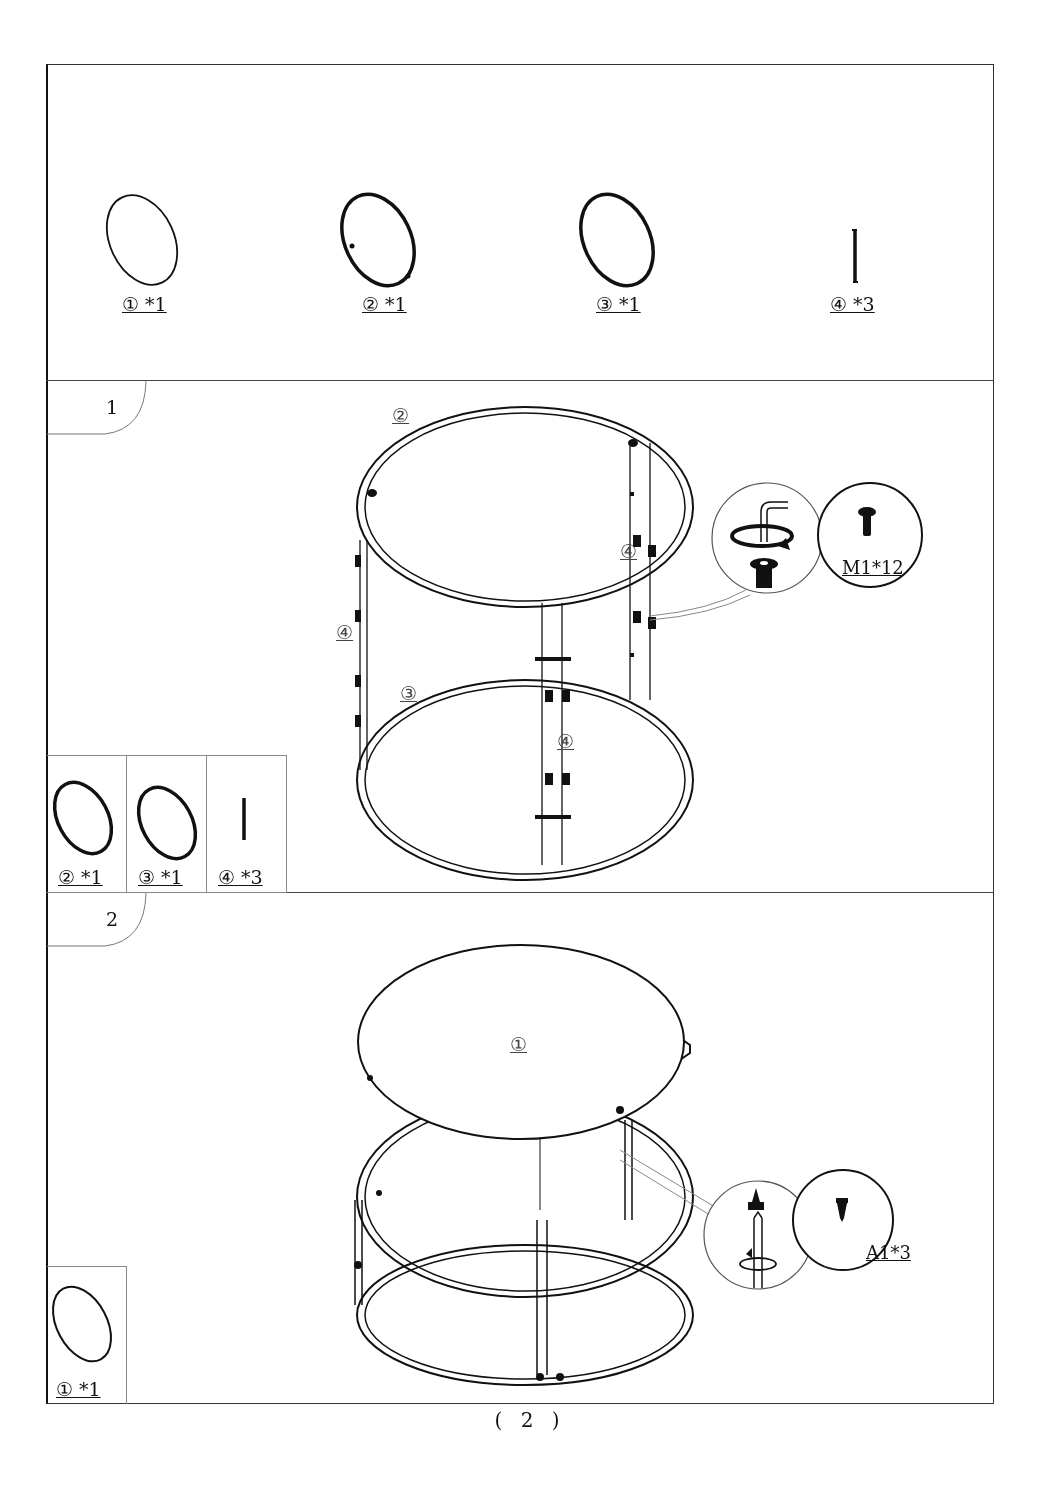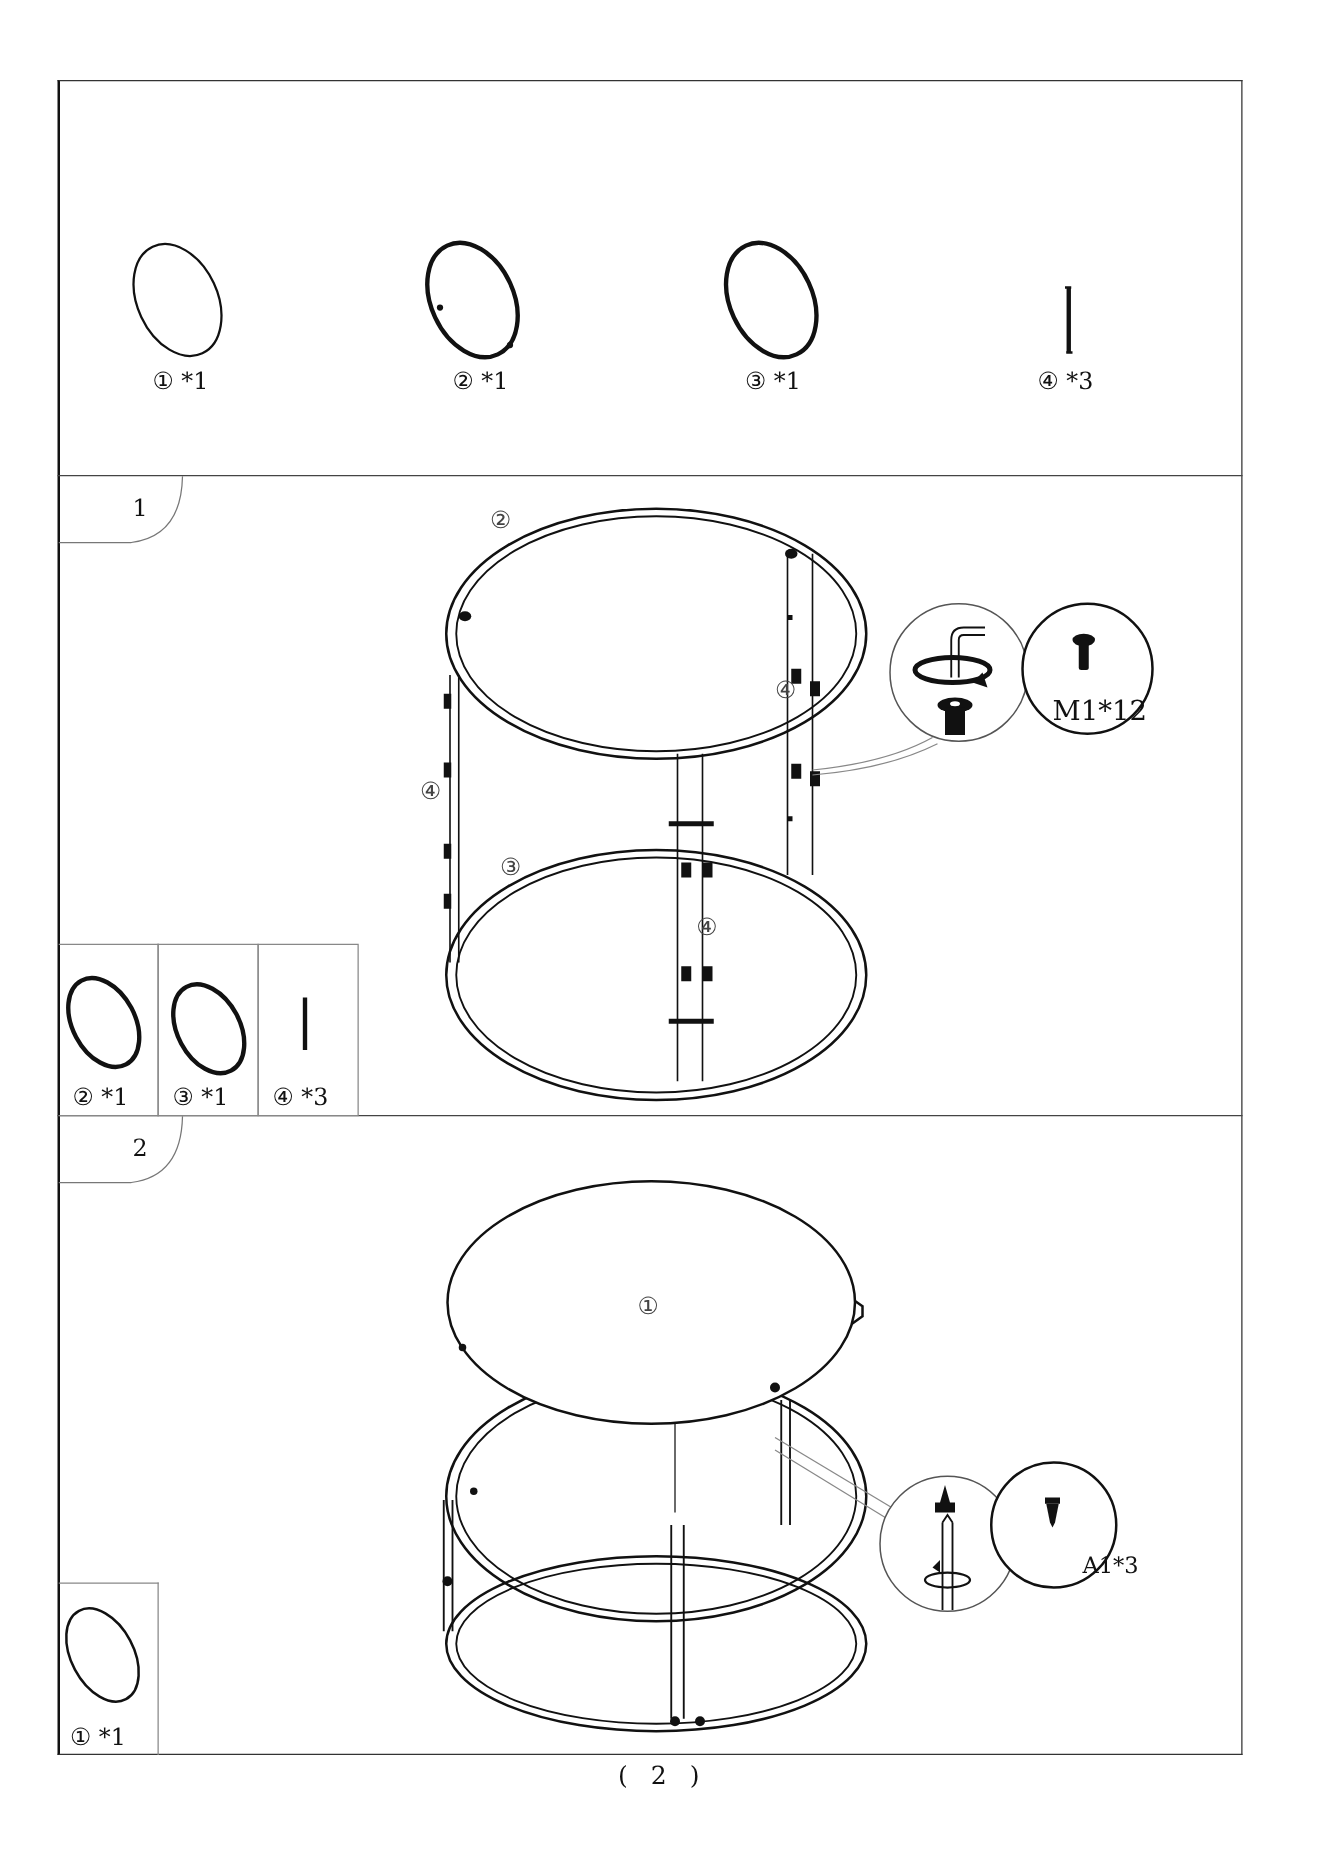--- a/index.html
+++ b/index.html
@@ -1,19 +1,19 @@
 <!DOCTYPE html>
 <html><head>
 <meta charset="utf-8">
 <style>
   html,body{margin:0;padding:0;background:#fff;}
   body{width:1060px;height:1500px;position:relative;overflow:hidden;font-family:"DejaVu Serif","Liberation Serif",serif;color:#111;}
   .frame{position:absolute;left:46px;top:64px;width:948px;height:1340px;border:1.5px solid #333;border-left:2px solid #111;box-sizing:border-box;}
   .hline{position:absolute;left:46px;width:948px;height:0;border-top:1.2px solid #444;}
-  .lbl{position:absolute;font-size:19px;white-space:nowrap;}
+  .lbl{position:absolute;font-size:19px;white-space:nowrap;text-decoration:underline;}
   .step-tab{position:absolute;left:47px;width:100px;height:52px;}
   .step-num{position:absolute;font-size:19px;}
   svg{position:absolute;overflow:visible;}
   .box{position:absolute;border:1px solid #888;box-sizing:border-box;}
   .pagenum{position:absolute;left:0;width:1060px;top:1408px;text-align:center;font-size:20px;letter-spacing:6px;}
 </style>
 </head>
 <body>
 
 <div class="frame"></div>
@@ -101,21 +101,21 @@
     <path d="M128 66 L136 58 L140 70 Z" fill="#111"></path>
     <ellipse cx="114" cy="84" rx="14" ry="6" fill="#111"></ellipse>
     <rect x="106" y="86" width="16" height="22" fill="#111"></rect>
     <ellipse cx="114" cy="83" rx="4" ry="2" fill="#fff"></ellipse>
   </svg>
   <svg style="left:818px;top:480px" width="110" height="115">
     <circle cx="52" cy="55" r="52" fill="#fff" stroke="#111" stroke-width="2"></circle>
     <ellipse cx="49" cy="32" rx="9" ry="5" fill="#111"></ellipse>
     <rect x="45" y="32" width="8" height="24" rx="2" fill="#111"></rect>
   </svg>
-  <div class="lbl" style="left:842px;top:557px;font-size:22px">M1*12</div>
+  <div class="lbl" style="left:842px;top:557px;font-size:18px">M1*12</div>
 
   <div class="box" style="left:47px;top:755px;width:80px;height:138px;border-left:none"></div>
   <div class="box" style="left:126px;top:755px;width:81px;height:138px"></div>
   <div class="box" style="left:206px;top:755px;width:81px;height:138px"></div>
   <svg style="left:50px;top:778px" width="70" height="80">
     <ellipse cx="33" cy="40" rx="25" ry="38" transform="rotate(-28 33 40)" fill="none" stroke="#111" stroke-width="3.5"></ellipse>
   </svg>
   <svg style="left:134px;top:783px" width="70" height="80">
     <ellipse cx="33" cy="40" rx="25" ry="38" transform="rotate(-28 33 40)" fill="none" stroke="#111" stroke-width="3.5"></ellipse>
   </svg>

